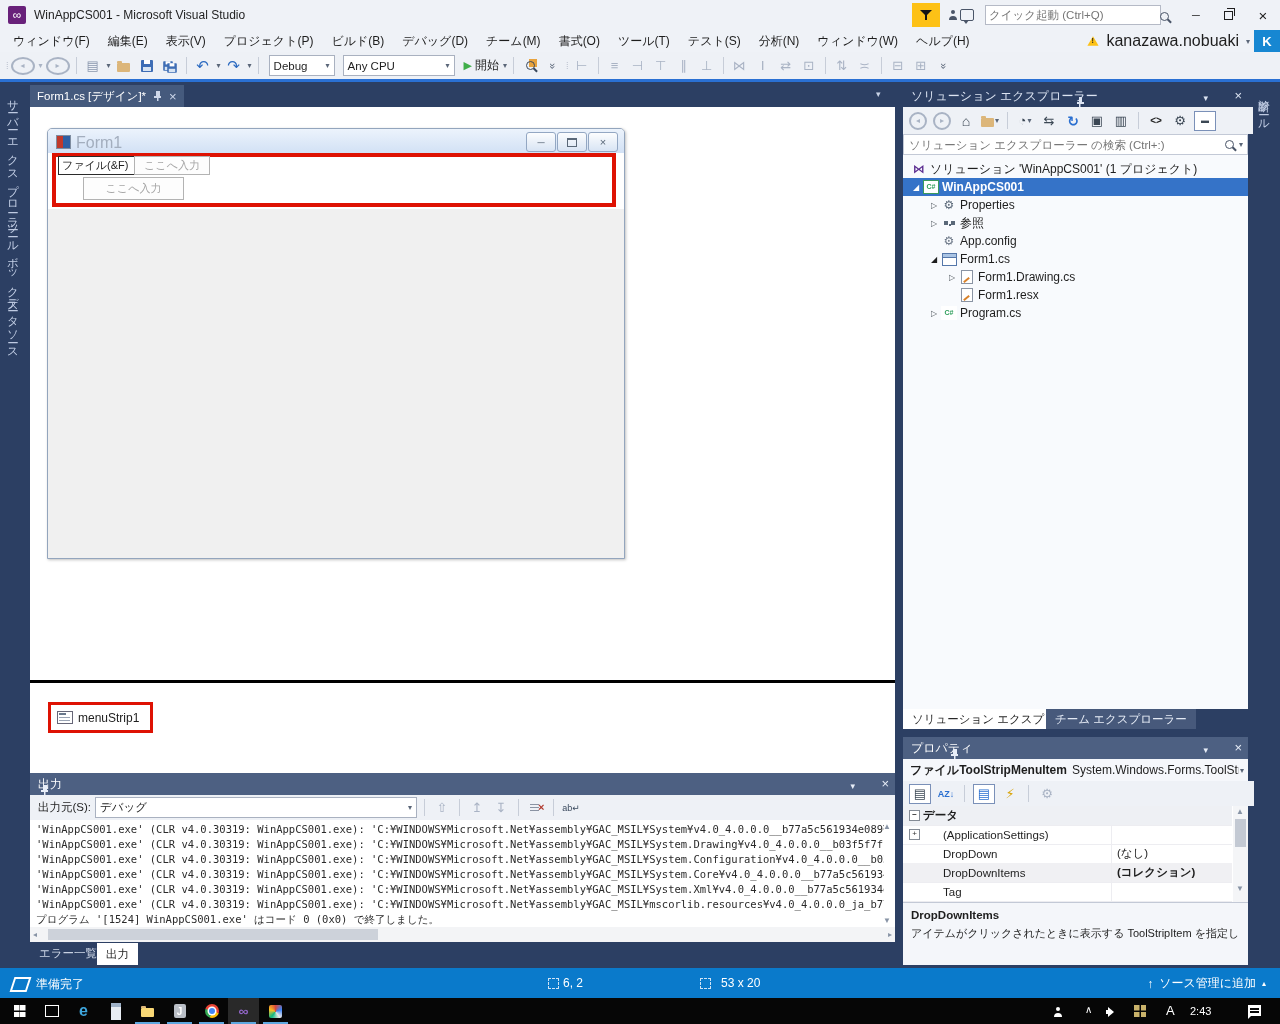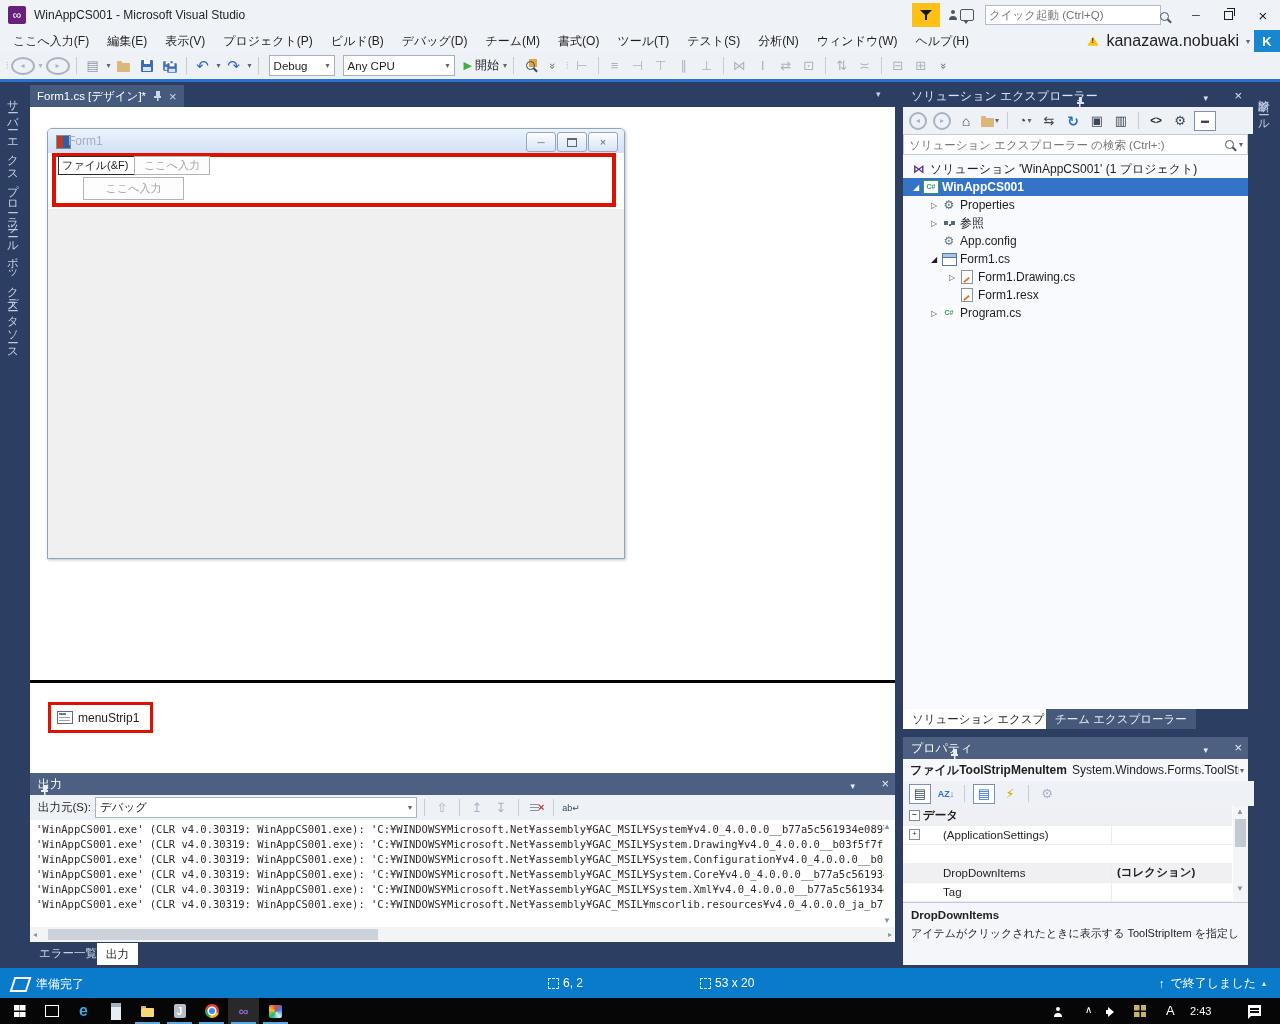--- a/index.html
+++ b/index.html
@@ -172,21 +172,21 @@
   <div class="r f" style="left:1212px;top:0;width:32px;height:30px;justify-content:center">
       <span class="rst"></span>
     </div>
   <div class="r f" style="left:1246px;top:0;width:34px;height:30px;justify-content:center;font-size:15px">
       <span>×</span>
     </div>
 </div>
 
 <div class="r menubar f">
   <div style="display:flex;padding-left:4px">
-    <span class="menu-item">ここへ入力(F)</span>
+    <span class="menu-item">ウィンドウ(F)</span>
     <span class="menu-item">編集(E)</span>
     <span class="menu-item">表示(V)</span>
     <span class="menu-item">プロジェクト(P)</span>
     <span class="menu-item">ビルド(B)</span>
     <span class="menu-item">デバッグ(D)</span>
     <span class="menu-item">チーム(M)</span>
     <span class="menu-item">書式(O)</span>
     <span class="menu-item">ツール(T)</span>
     <span class="menu-item">テスト(S)</span>
     <span class="menu-item">分析(N)</span>
@@ -322,21 +322,21 @@
   <span style="color:#cdd7ea;font-size:13px">×</span>
 </div>
 <div class="r" style="left:876px;top:89px;color:#c8d2e6;font-size:9px"><span>▾</span></div>
 
 <div class="r editor">
 
   <div class="r formwin">
     <div class="r formtitle">
       <span class="r" style="left:8px;top:6px;width:13px;height:12px;border:1px solid #7f8da0;
             background:linear-gradient(90deg,#c0392b 0 45%,#2e5fa3 45% 100%)"></span>
-      <span class="r" style="left:20px;top:5px;color:#a3aebe;font-size:12px">Form1</span>
+      <span class="r" style="left:28px;top:5px;color:#a3aebe;font-size:16px">Form1</span>
       <span class="r fbtn" style="right:68px;top:3px">─</span>
       <span class="r fbtn" style="right:37px;top:3px">
           <span class="fmax"></span>
         </span>
       <span class="r fbtn" style="right:6px;top:3px;font-size:11px">
           <span>×</span>
         </span>
     </div>
     <div class="r" style="left:0;top:24px;right:0;height:56px;background:#fff"></div>
   </div>
@@ -390,20 +390,21 @@
         <span>ab↵</span>
       </span>
   </div>
   <div class="r" style="left:0;top:47px;width:848px;height:105px;overflow:hidden;padding:2px 0 0 6px">
     <div class="oline">'WinAppCS001.exe' (CLR v4.0.30319: WinAppCS001.exe): 'C:¥WINDOWS¥Microsoft.Net¥assembly¥GAC_MSIL¥System¥v4.0_4.0.0.0__b77a5c561934e089¥Syst</div>
     <div class="oline">'WinAppCS001.exe' (CLR v4.0.30319: WinAppCS001.exe): 'C:¥WINDOWS¥Microsoft.Net¥assembly¥GAC_MSIL¥System.Drawing¥v4.0_4.0.0.0__b03f5f7f11d50</div>
     <div class="oline">'WinAppCS001.exe' (CLR v4.0.30319: WinAppCS001.exe): 'C:¥WINDOWS¥Microsoft.Net¥assembly¥GAC_MSIL¥System.Configuration¥v4.0_4.0.0.0__b03f5f7</div>
     <div class="oline">'WinAppCS001.exe' (CLR v4.0.30319: WinAppCS001.exe): 'C:¥WINDOWS¥Microsoft.Net¥assembly¥GAC_MSIL¥System.Core¥v4.0_4.0.0.0__b77a5c561934e089</div>
     <div class="oline">'WinAppCS001.exe' (CLR v4.0.30319: WinAppCS001.exe): 'C:¥WINDOWS¥Microsoft.Net¥assembly¥GAC_MSIL¥System.Xml¥v4.0_4.0.0.0__b77a5c561934e089¥</div>
     <div class="oline">'WinAppCS001.exe' (CLR v4.0.30319: WinAppCS001.exe): 'C:¥WINDOWS¥Microsoft.Net¥assembly¥GAC_MSIL¥mscorlib.resources¥v4.0_4.0.0.0_ja_b77a5c5</div>
+    <div class="oline">プログラム '[1524] WinAppCS001.exe' はコード 0 (0x0) で終了しました。</div>
   </div>
   <div class="r" style="left:850px;top:47px;width:15px;height:107px">
     <span class="r" style="left:3px;top:2px;font-size:8px;color:#8894a6"><span>▲</span></span>
     <span class="r" style="left:3px;bottom:2px;font-size:8px;color:#8894a6"><span>▼</span></span>
   </div>
   <div class="r" style="left:0;top:154px;width:865px;height:15px;background:#f3f4f6">
     <span class="r" style="left:3px;top:3px;font-size:8px;color:#8894a6"><span>◂</span></span>
     <span class="r" style="right:3px;top:3px;font-size:8px;color:#8894a6"><span>▸</span></span>
     <span class="r" style="left:18px;top:2px;width:330px;height:11px;background:#cdd2da"></span>
   </div>
@@ -577,20 +578,24 @@
 </div>
 <div class="r" style="left:903px;top:806px;width:345px;height:96px;background:#fff">
   <div class="grow" style="position:absolute;top:0;background:#eef0f4;font-weight:bold;width:329px">
     <span class="expbox">−</span>
     <span class="gname" style="padding-left:20px">データ</span>
   </div>
   <div class="grow" style="position:absolute;top:19px">
     <span class="expbox">+</span>
     <span class="gname">(ApplicationSettings)</span>
     <span class="gval"></span>
+  </div>
+  <div class="grow" style="position:absolute;top:38px">
+    <span class="gname">DropDown</span>
+    <span class="gval">(なし)</span>
   </div>
   <div class="grow" style="position:absolute;top:57px;background:#f0f0f3">
     <span class="gname">DropDownItems</span>
     <span class="gval" style="font-weight:bold">(コレクション)</span>
   </div>
   <div class="grow" style="position:absolute;top:76px">
     <span class="gname">Tag</span>
     <span class="gval"></span>
   </div>
   <div class="r" style="left:330px;top:0;width:15px;height:96px;background:#f4f5f7">
@@ -604,27 +609,27 @@
   <div class="nowrap" style="font-size:11px;margin-top:5px">アイテムがクリックされたときに表示する ToolStripItem を指定します。</div>
 </div>
 
 <div class="r statusbar">
   <span class="r skew" style="left:12px;top:9px"></span>
   <span class="r" style="left:36px;top:8px;font-size:12px">準備完了</span>
   <span class="r f" style="left:548px;top:8px;gap:4px">
     <span class="dashbox"></span>
     <span style="font-size:12px">6, 2</span>
   </span>
-  <span class="r f" style="left:700px;top:8px;gap:4px">
+  <span class="r f" style="left:700px;top:8px;gap:10px">
     <span class="dashbox"></span>
     <span style="font-size:12px">53 x 20</span>
   </span>
   <span class="r f" style="right:14px;top:7px;gap:6px">
     <span style="font-size:12px">↑</span>
-    <span style="font-size:12px">で終了しました</span>
+    <span style="font-size:12px">ソース管理に追加</span>
     <span style="font-size:8px">▴</span>
   </span>
 </div>
 
 <div class="r taskbar">
   <span class="tbtn" style="position:absolute;left:4px">
       <span class="wingrid" style="color:#fff"></span>
     </span>
   <span class="tbtn" style="position:absolute;left:36px">
     <span style="width:12px;height:10px;border:1.5px solid #fff;display:inline-block"></span>

